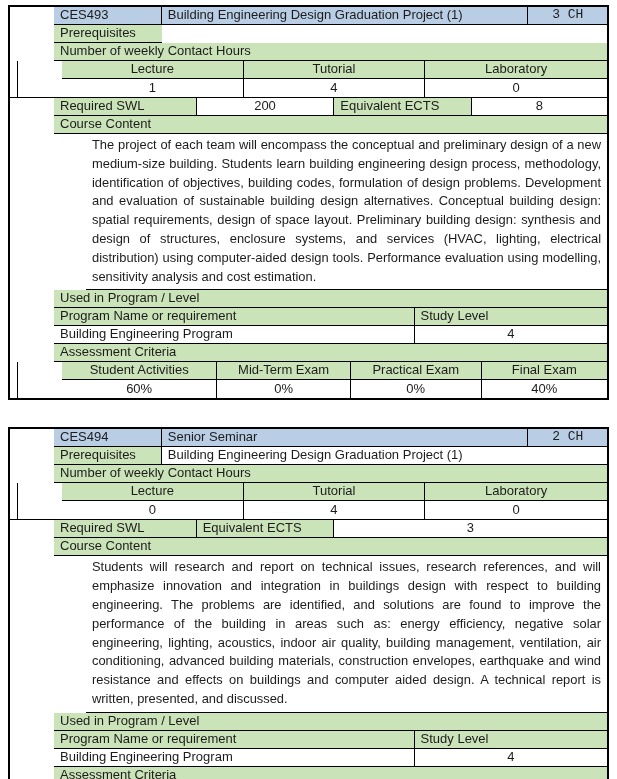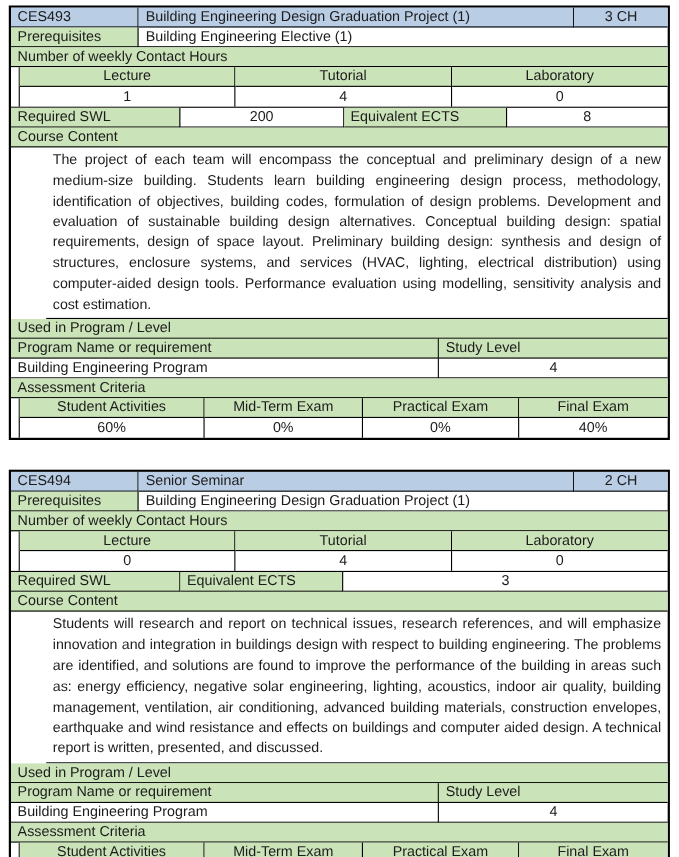--- a/index.html
+++ b/index.html
@@ -15,39 +15,39 @@
     font-family:"Liberation Sans",sans-serif;
     color:var(--text);
   }
   .page{padding:5px 6px 0 8px;}
   .course-table{
     width:601px;
     border:2px solid var(--border);
     margin-bottom:27px;
     background:#ffffff;
   }
-  .row{display:flex;min-height:18px;}
+  .row{display:flex;min-height:18px;padding-left:44px;}
   .cell{
     display:flex;align-items:center;
     padding:0 6px;
     font-size:13px;
     line-height:1.15;
     border-right:1.4px solid var(--border);
     border-bottom:1.4px solid var(--border);
     min-height:18px;
     overflow:hidden;
     white-space:nowrap;
   }
   .cell:last-child{border-right:none;}
   .blue{background:var(--header-blue);}
   .green{background:var(--header-green);}
   .center{justify-content:center;text-align:center;}
   .c-code{width:19.5%;flex-shrink:0;}
   .c-title{flex:1;}
-  .c-ch{width:14.2%;flex-shrink:0;}
+  .c-ch{width:14.2%;flex-shrink:0;font-family:Liberation Mono, monospace;}
   .c-val{flex:1;}
   .c-full{width:100%;}
   .c-third{width:33.333%;flex-shrink:0;}
   .c-third:last-child{flex:1;width:auto;}
   .c-swl{width:25.8%;flex-shrink:0;}
   .c-swlv{width:24.9%;flex-shrink:0;}
   .c-ects{width:24.8%;flex-shrink:0;}
   .c-ectsv{flex:1;}
   .c-prog{width:65.2%;flex-shrink:0;}
   .c-level{flex:1;}
@@ -74,21 +74,20 @@
 <div class="page">
 
   <div class="course-table">
     <div class="row">
       <div class="cell blue c-code">CES493</div>
       <div class="cell blue c-title">Building Engineering Design Graduation Project (1)</div>
       <div class="cell blue c-ch center">3 CH</div>
     </div>
     <div class="row">
       <div class="cell green c-code">Prerequisites</div>
-      <div class="cell c-val">Building Engineering Elective (1)</div>
     </div>
     <div class="row">
       <div class="cell green c-full">Number of weekly Contact Hours</div>
     </div>
     <div class="indent">
       <div class="row">
         <div class="cell green c-third center">Lecture</div>
         <div class="cell green c-third center">Tutorial</div>
         <div class="cell green c-third center">Laboratory</div>
       </div>

